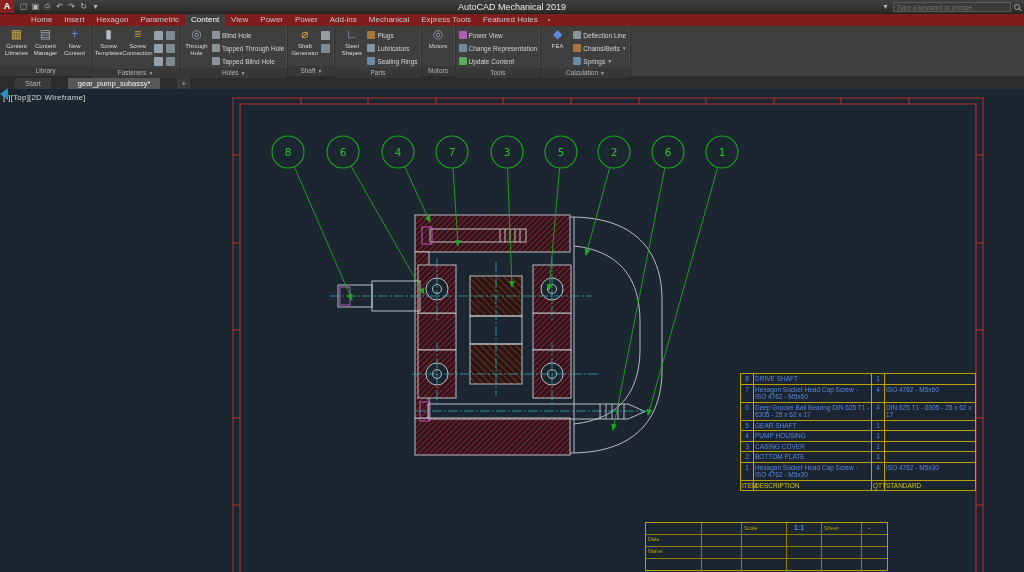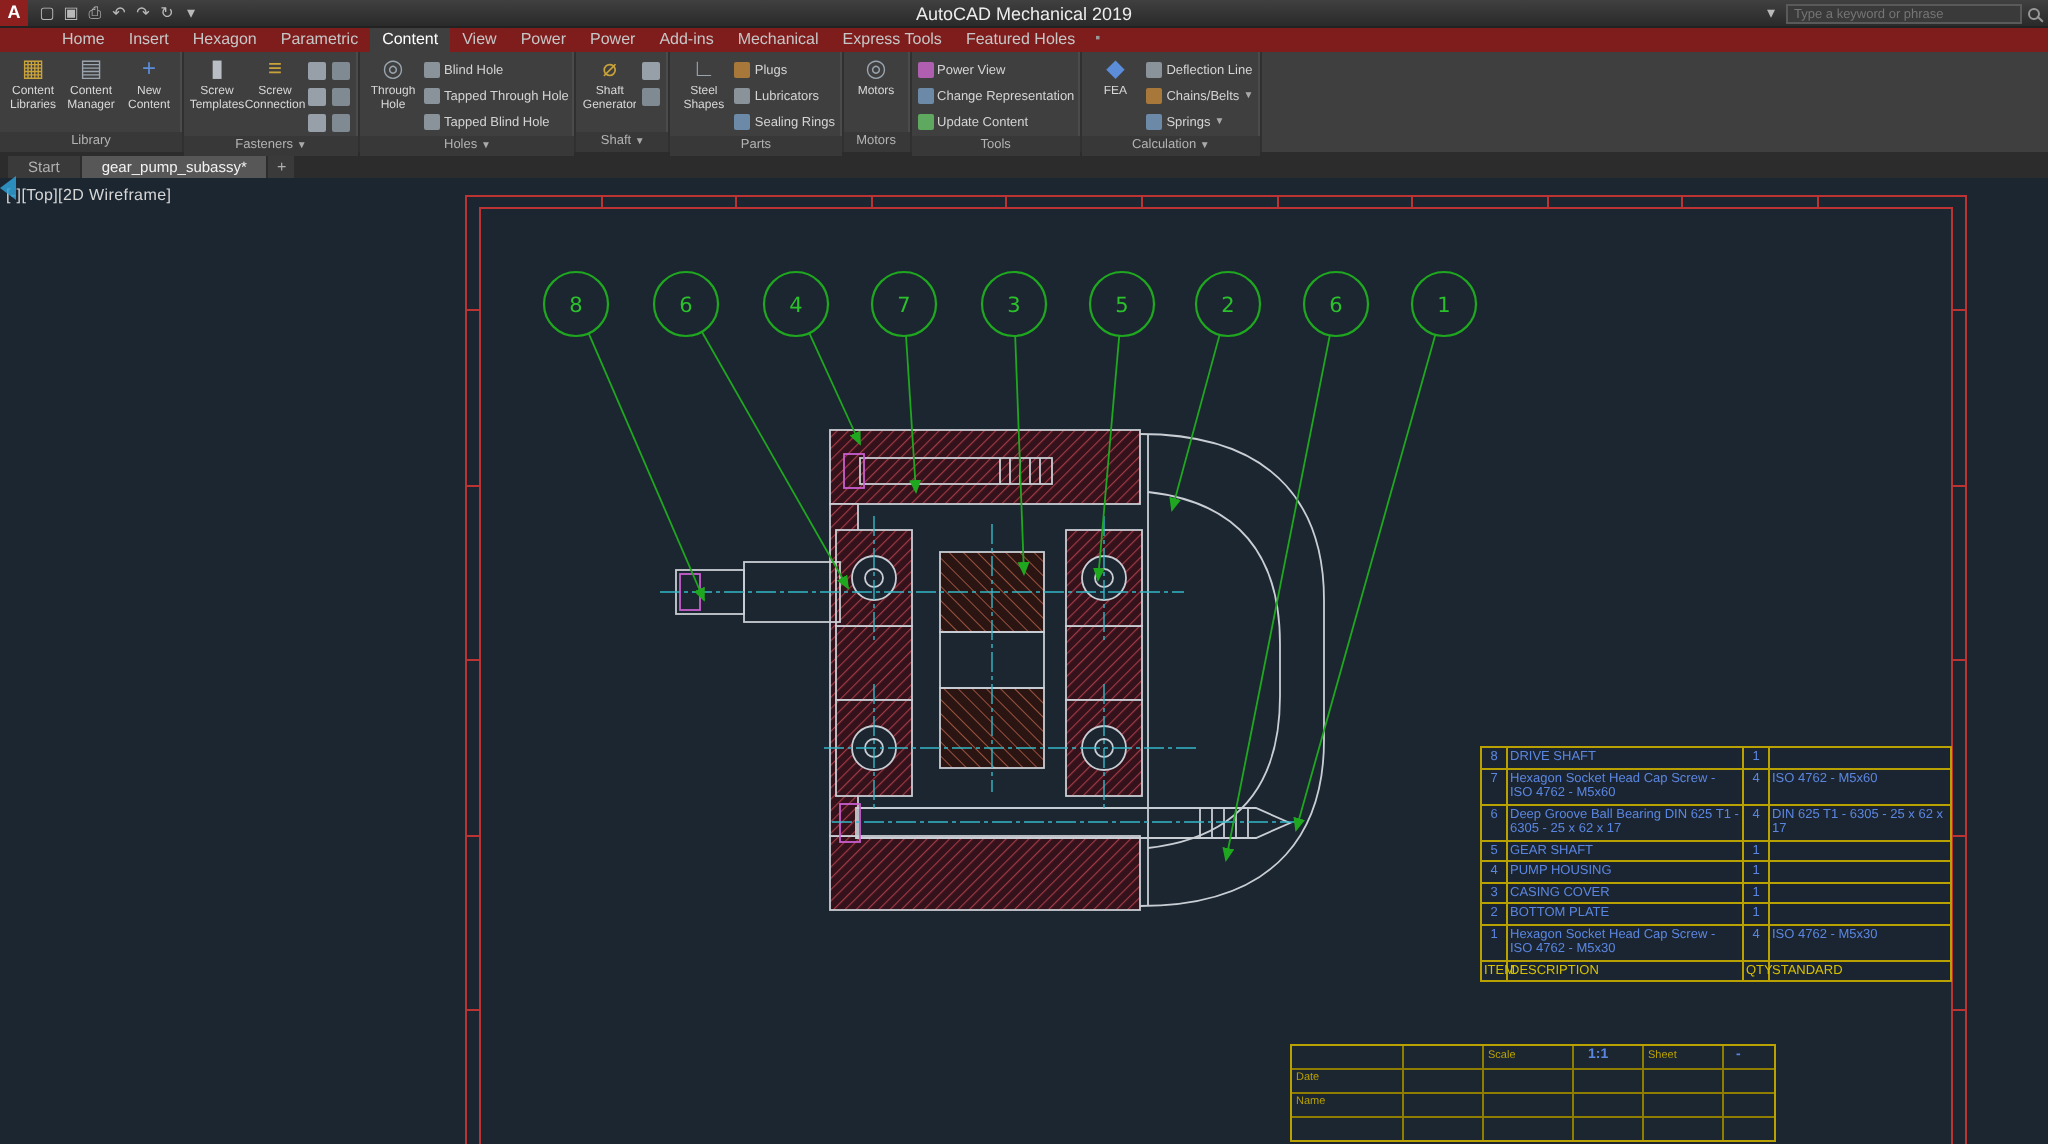--- a/index.html
+++ b/index.html
@@ -32,21 +32,21 @@
   .bicon{font-size:12px;line-height:15px;height:15px}
   .blabel{line-height:6.5px;max-height:14px;overflow:hidden;margin-top:1px}
   .scol{display:flex;flex-direction:column;gap:1px;padding-top:2px}
   .smallbtn{display:flex;align-items:center;gap:2px;font-size:6.5px;color:#d4d4d4;height:12px;white-space:nowrap}
   .sicon{width:8px;height:8px;border-radius:1px;flex:none}
   .caret{font-size:5px;color:#aaa}
   .icongrid{display:grid;grid-template-columns:11px 11px;grid-auto-rows:12px;gap:1px;padding-top:2px}
   .gicon{width:9px;height:9px;border-radius:1px;align-self:center;justify-self:center}
 
   
-  .filetabs{height:13px;background:#2c2c2c;display:flex;align-items:flex-end;gap:1px;padding-left:4px}
+  .filetabs{height:13px;background:#2c2c2c;display:flex;align-items:flex-end;gap:17px;padding-left:15px}
   .ftab{height:11px;line-height:11px;padding:0 10px;font-size:7.5px;background:#3a3a3a;color:#b0b0b0}
   .ftab.active{background:#575757;color:#f2f2f2}
   .ftab-plus{height:11px;line-height:11px;width:13px;text-align:center;background:#3a3a3a;color:#b0b0b0;font-size:8px}
 
   
   .canvas{position:absolute;left:0;top:89px;width:1024px;height:483px;background:#1b2631;overflow:hidden}
   .viewport-label{position:absolute;left:3px;top:4px;color:#d6d6d6;font-size:8px;letter-spacing:.2px}
   .collapse-arrow{position:absolute;left:0;top:88px;width:0;height:0;border-top:6px solid transparent;border-bottom:6px solid transparent;border-right:8px solid #2f9fd4;opacity:.85}
 
   svg text{font-family:"DejaVu Sans",sans-serif}

